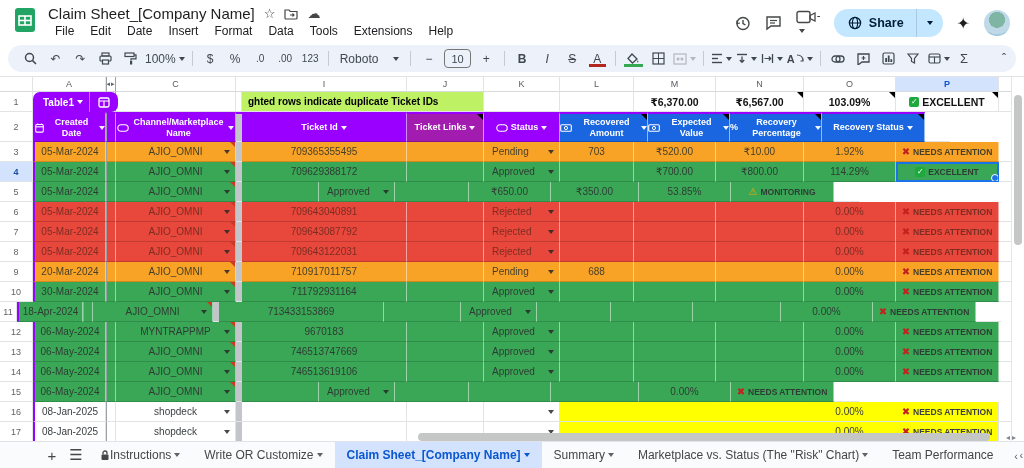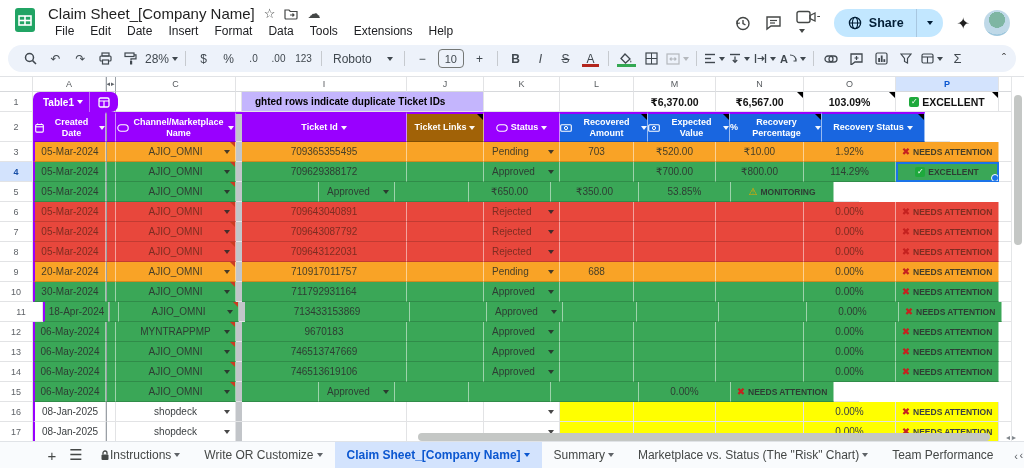--- a/index.html
+++ b/index.html
@@ -46,21 +46,21 @@
   .r1{height:20px}.r2{height:30px}.dr{height:20px}
   .hbcell{border-left:1px solid #9aa0a6;border-right:1px solid #9aa0a6}
   .hdband{background:#c2c5c9;border-right:none}
   .hidarrows{font-size:7px;letter-spacing:1px;color:#5f6368}
   
   .chip{position:absolute;left:33px;top:0;height:20px;display:flex;align-items:center;z-index:6;
         background:#9900ff;color:#fff;border-radius:7px 7px 7px 0;overflow:hidden;cursor:pointer}
   .chip .cl{font-size:10px;font-weight:bold;padding:0 6px 0 10px;display:flex;align-items:center}
   .chip .cdiv{width:1px;height:20px;background:rgba(255,255,255,.4)}
   .chip .cic{padding:0 8px;display:flex;align-items:center}
-  .banner{background:#c4b5fd;font-weight:bold;color:#000;justify-content:flex-start;padding-left:13px;font-size:10px}
+  .banner{background:#bef264;font-weight:bold;color:#000;justify-content:flex-start;padding-left:6px;font-size:10px}
   .sumcell{font-weight:bold;color:#111;font-size:10.5px}
   
   .h2{color:#fff;font-weight:bold;font-size:9px;line-height:1.15;text-align:center;
       border-right:1px solid rgba(255,255,255,.55);border-bottom:1px solid rgba(0,0,0,.2);border-top:2px solid #9900ff;cursor:pointer}
   .h2 .hlab{display:inline-block;vertical-align:middle;white-space:normal;max-width:78%}
   .h2 .hic{margin-right:3px;display:inline-flex;vertical-align:middle}
   .h2 .cv{border-top-color:rgba(255,255,255,.95)}
   
   .dc{border-right:1px solid rgba(255,255,255,.5);border-bottom:1px solid rgba(0,0,0,.16)}
   .plainc{border-right:1px solid #e2e3e5;border-bottom:1px solid #e2e3e5;background:#fff}
@@ -184,21 +184,21 @@
       </svg>
     </span>
   <span class="tbi">
       <svg width="13" height="13" viewBox="0 0 13 13">
         <rect x="1" y="1" width="9" height="3.5" fill="none" stroke="#40484f" stroke-width="1.2"></rect>
         <path d="M10 2.8h2v4H7v2" fill="none" stroke="#40484f" stroke-width="1.2"></path>
         <rect x="6" y="9" width="2.2" height="3.5" fill="#40484f"></rect>
       </svg>
     </span>
   <span class="tbi">
-      <span>28%</span>
+      <span>100%</span>
       <span class="cv"></span>
     </span>
   <span class="tbsep"></span>
   <span class="tbi">$</span>
   <span class="tbi">%</span>
   <span class="tbi" style="font-size:10px">.0</span>
   <span class="tbi" style="font-size:10px">.00</span>
   <span class="tbi" style="font-size:10px">123</span>
   <span class="tbsep"></span>
   <span class="fontbox">
@@ -376,21 +376,21 @@
           </svg>
         </span>
         <span class="hlab">Channel/Marketplace Name</span>
         <span class="cv"></span>
       </div>
       <div class="cell hdband" style="width: 6px; border-top: 2px solid rgb(153, 0, 255);"></div>
       <div class="cell h2" style="width: 165px; background: rgb(153, 0, 255);">
         <span class="hlab">Ticket Id</span>
         <span class="cv"></span>
       </div>
-      <div class="cell h2 corner-blk" style="width: 77px; background: #a16207;">
+      <div class="cell h2 corner-blk" style="width: 77px; background: #a21caf;">
         <span class="hlab">Ticket Links</span>
         <span class="cv"></span>
       </div>
       <div class="cell h2" style="width: 76px; background: rgb(153, 0, 255);">
         <span class="hic">
           <svg width="12" height="8" viewBox="0 0 12 8">
             <rect x="0.8" y="0.8" width="10.4" height="6.4" rx="3.2" fill="none" stroke="#fff" stroke-width="1.1"></rect>
           </svg>
         </span>
         <span class="hlab">Status</span>
@@ -553,21 +553,21 @@
         <div class="cell dc " style="width: 77px; background: rgb(58, 167, 87); color: rgb(46, 61, 51);"></div>
         <div class="cell dc ddcell" style="width: 76px; background: rgb(58, 167, 87); color: rgb(46, 61, 51);">Approved<span class="ddarr"></span></div>
         <div class="cell dc " style="width: 74px; background: rgb(58, 167, 87); color: rgb(46, 61, 51);"></div>
         <div class="cell dc " style="width: 82px; background: rgb(58, 167, 87); color: rgb(46, 61, 51);"></div>
         <div class="cell dc " style="width: 88px; background: rgb(58, 167, 87); color: rgb(46, 61, 51);"></div>
         <div class="cell dc " style="width: 92px; background: rgb(58, 167, 87); color: rgb(46, 61, 51);">0.00%</div>
         <div class="cell dc rstat" style="width: 103px; background: rgb(58, 167, 87); color: rgb(46, 61, 51);"><span class="stat-ic crs">✖</span>NEEDS ATTENTION</div>
         <div class="cell " style="width: 25px; border-right: none;"></div>
       </div>
       <div class="grow dr">
-        <div class="cell rnum" style="width: 43px;">11</div>
+        <div class="cell rnum" style="width: 17px;">11</div>
         <div class="cell dc tblleft" style="width: 66px; background: rgb(58, 167, 87); color: rgb(46, 61, 51);">18-Apr-2024</div>
         <div class="cell dc hbcell" style="width: 10px; background: rgb(58, 167, 87); color: rgb(46, 61, 51);"></div>
         <div class="cell dc corner-red" style="width: 120px; background: rgb(58, 167, 87); color: rgb(46, 61, 51);">AJIO_OMNI<span class="ddarr"></span></div>
         <div class="cell hdband" style="width: 6px;"></div>
         <div class="cell dc " style="width: 165px; background: rgb(58, 167, 87); color: rgb(46, 61, 51);">713433153869</div>
         <div class="cell dc " style="width: 77px; background: rgb(58, 167, 87); color: rgb(46, 61, 51);"></div>
         <div class="cell dc ddcell" style="width: 76px; background: rgb(58, 167, 87); color: rgb(46, 61, 51);">Approved<span class="ddarr"></span></div>
         <div class="cell dc " style="width: 74px; background: rgb(58, 167, 87); color: rgb(46, 61, 51);"></div>
         <div class="cell dc " style="width: 82px; background: rgb(58, 167, 87); color: rgb(46, 61, 51);"></div>
         <div class="cell dc " style="width: 88px; background: rgb(58, 167, 87); color: rgb(46, 61, 51);"></div>

